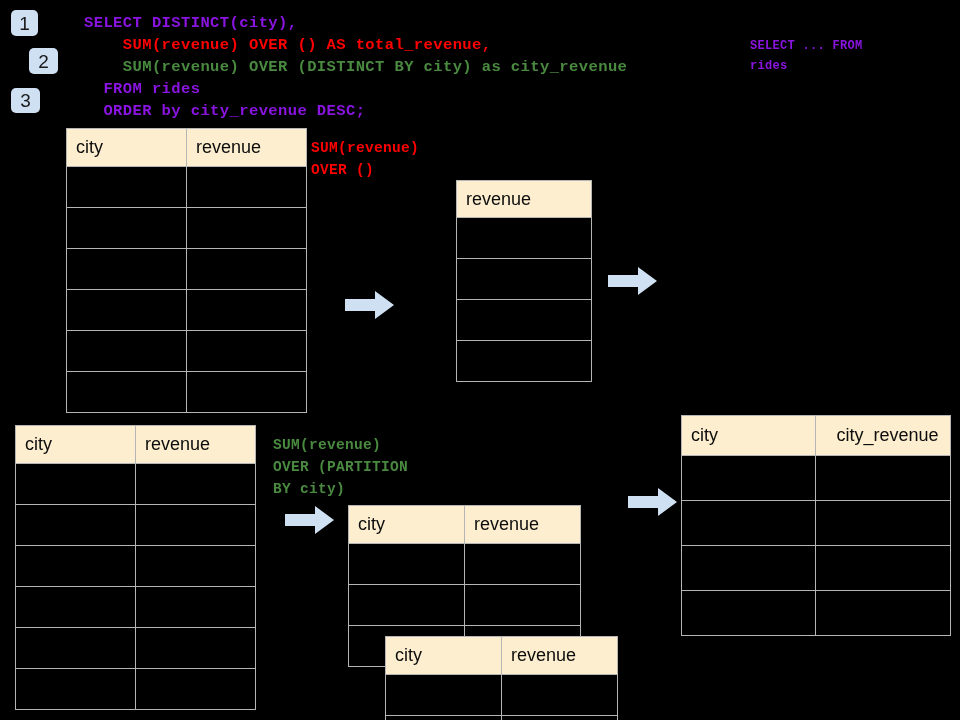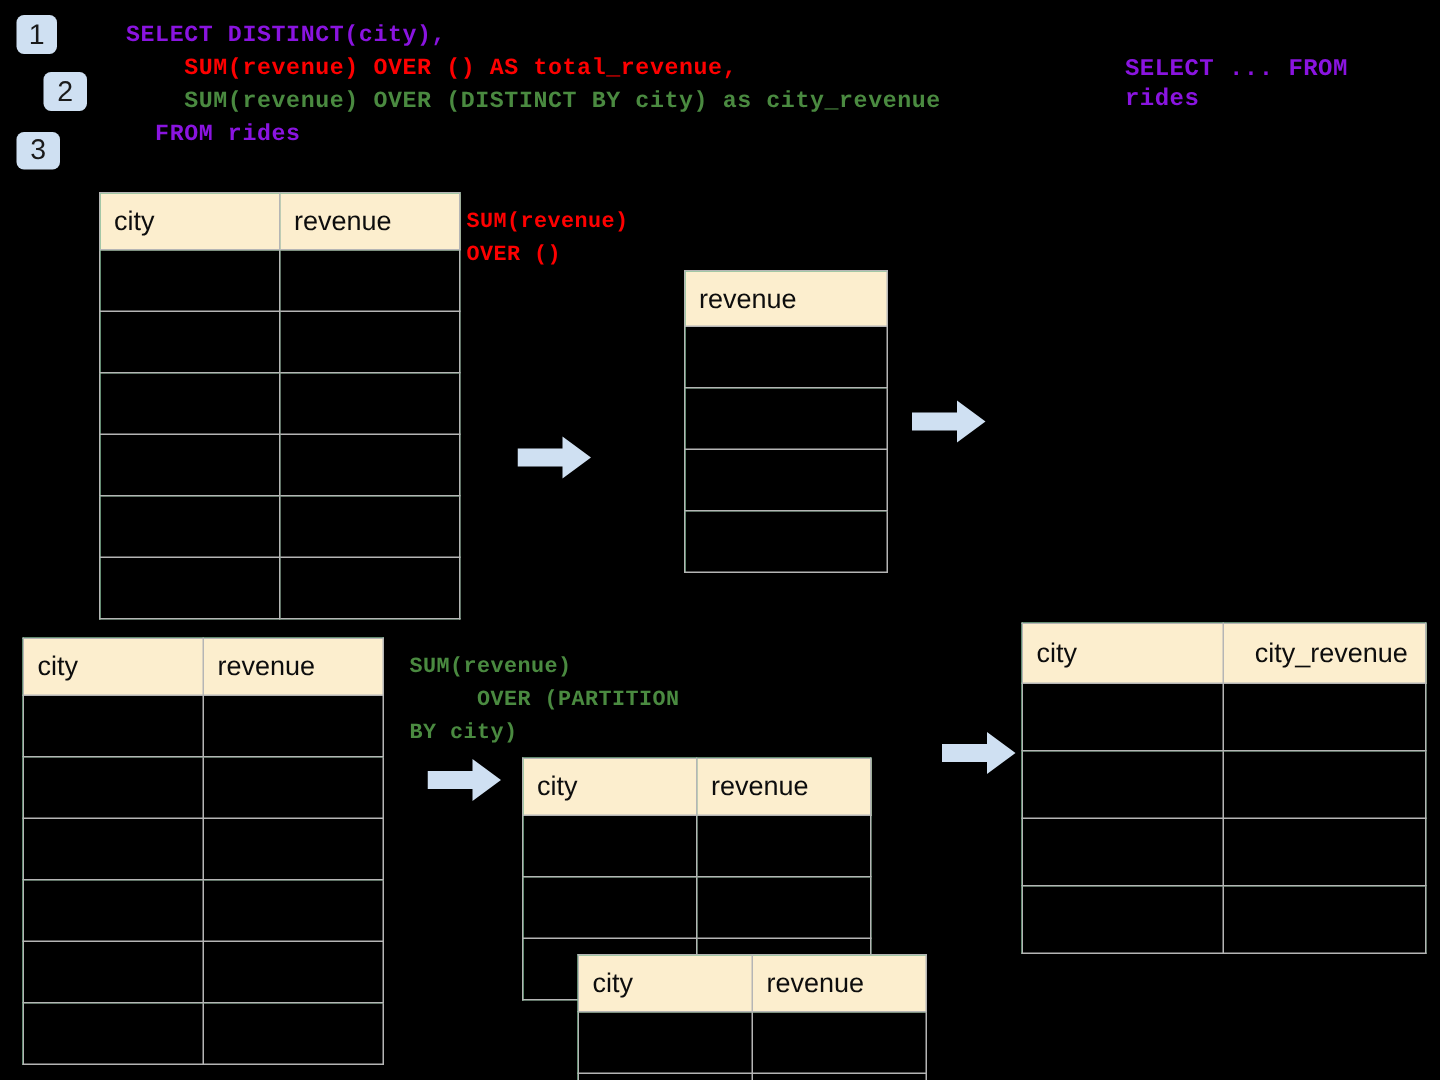--- a/index.html
+++ b/index.html
@@ -33,21 +33,21 @@
     font-weight:bold;
     letter-spacing:0.4px;
   }
   .c-purple{color:#8a14e0;}
   .c-red{color:#fe0000;}
   .c-green{color:#4a8a40;}
 
   .sidenote{
     position:absolute;
     font-family:"Liberation Mono", monospace;
-    font-size:16px;
+    font-size:12px;
     line-height:19px;
     font-weight:bold;
     color:#8a14e0;
     white-space:pre;
     letter-spacing:0.3px;
   }
 
   
   .annot{
     position:absolute;
@@ -99,29 +99,30 @@
     <span>2</span>
   </div>
   <div class="badge" style="left:11px;top:88px;width:29px;height:25px;">
     <span>3</span>
   </div>
 
   <div class="code c-red" style="left:84px;top:34px;">    SUM(revenue) OVER () AS total_revenue,</div>
   <div class="code c-purple" style="left:84px;top:12px;">SELECT DISTINCT(city),</div>
   <div class="code c-green" style="left:84px;top:56px;">    SUM(revenue) OVER (DISTINCT BY city) as city_revenue</div>
   <div class="code c-purple" style="left:84px;top:78px;font-family:Liberation Mono, monospace;">  FROM rides</div>
+  <div class="code c-purple" style="left:84px;top:100px;">  ORDER by city_revenue DESC;</div>
 
   <div class="sidenote" style="left:750px;top:37px;">SELECT ... FROM</div>
   <div class="sidenote" style="left:750px;top:57px;">rides</div>
 
   <div class="annot c-red" style="left:311px;top:137px;">SUM(revenue)</div>
   <div class="annot c-red" style="left:311px;top:159px;">OVER ()</div>
 
   <div class="annot c-green" style="left:273px;top:434px;">SUM(revenue)</div>
-  <div class="annot c-green" style="left:273px;top:456px;margin-left:45px;">OVER (PARTITION</div>
+  <div class="annot c-green" style="left:273px;top:456px;">OVER (PARTITION</div>
   <div class="annot c-green" style="left:273px;top:478px;">BY city)</div>
 
   <table class="tbl" style="left:66px;top:128px;width:240px;">
     <tbody>
         <tr>
       <td class="hd" style="width:120px;height:38px;">city</td>
       <td class="hd" style="width:120px;height:38px;">revenue</td>
     </tr>
     <tr>
           <td style="height:41px;"></td>

